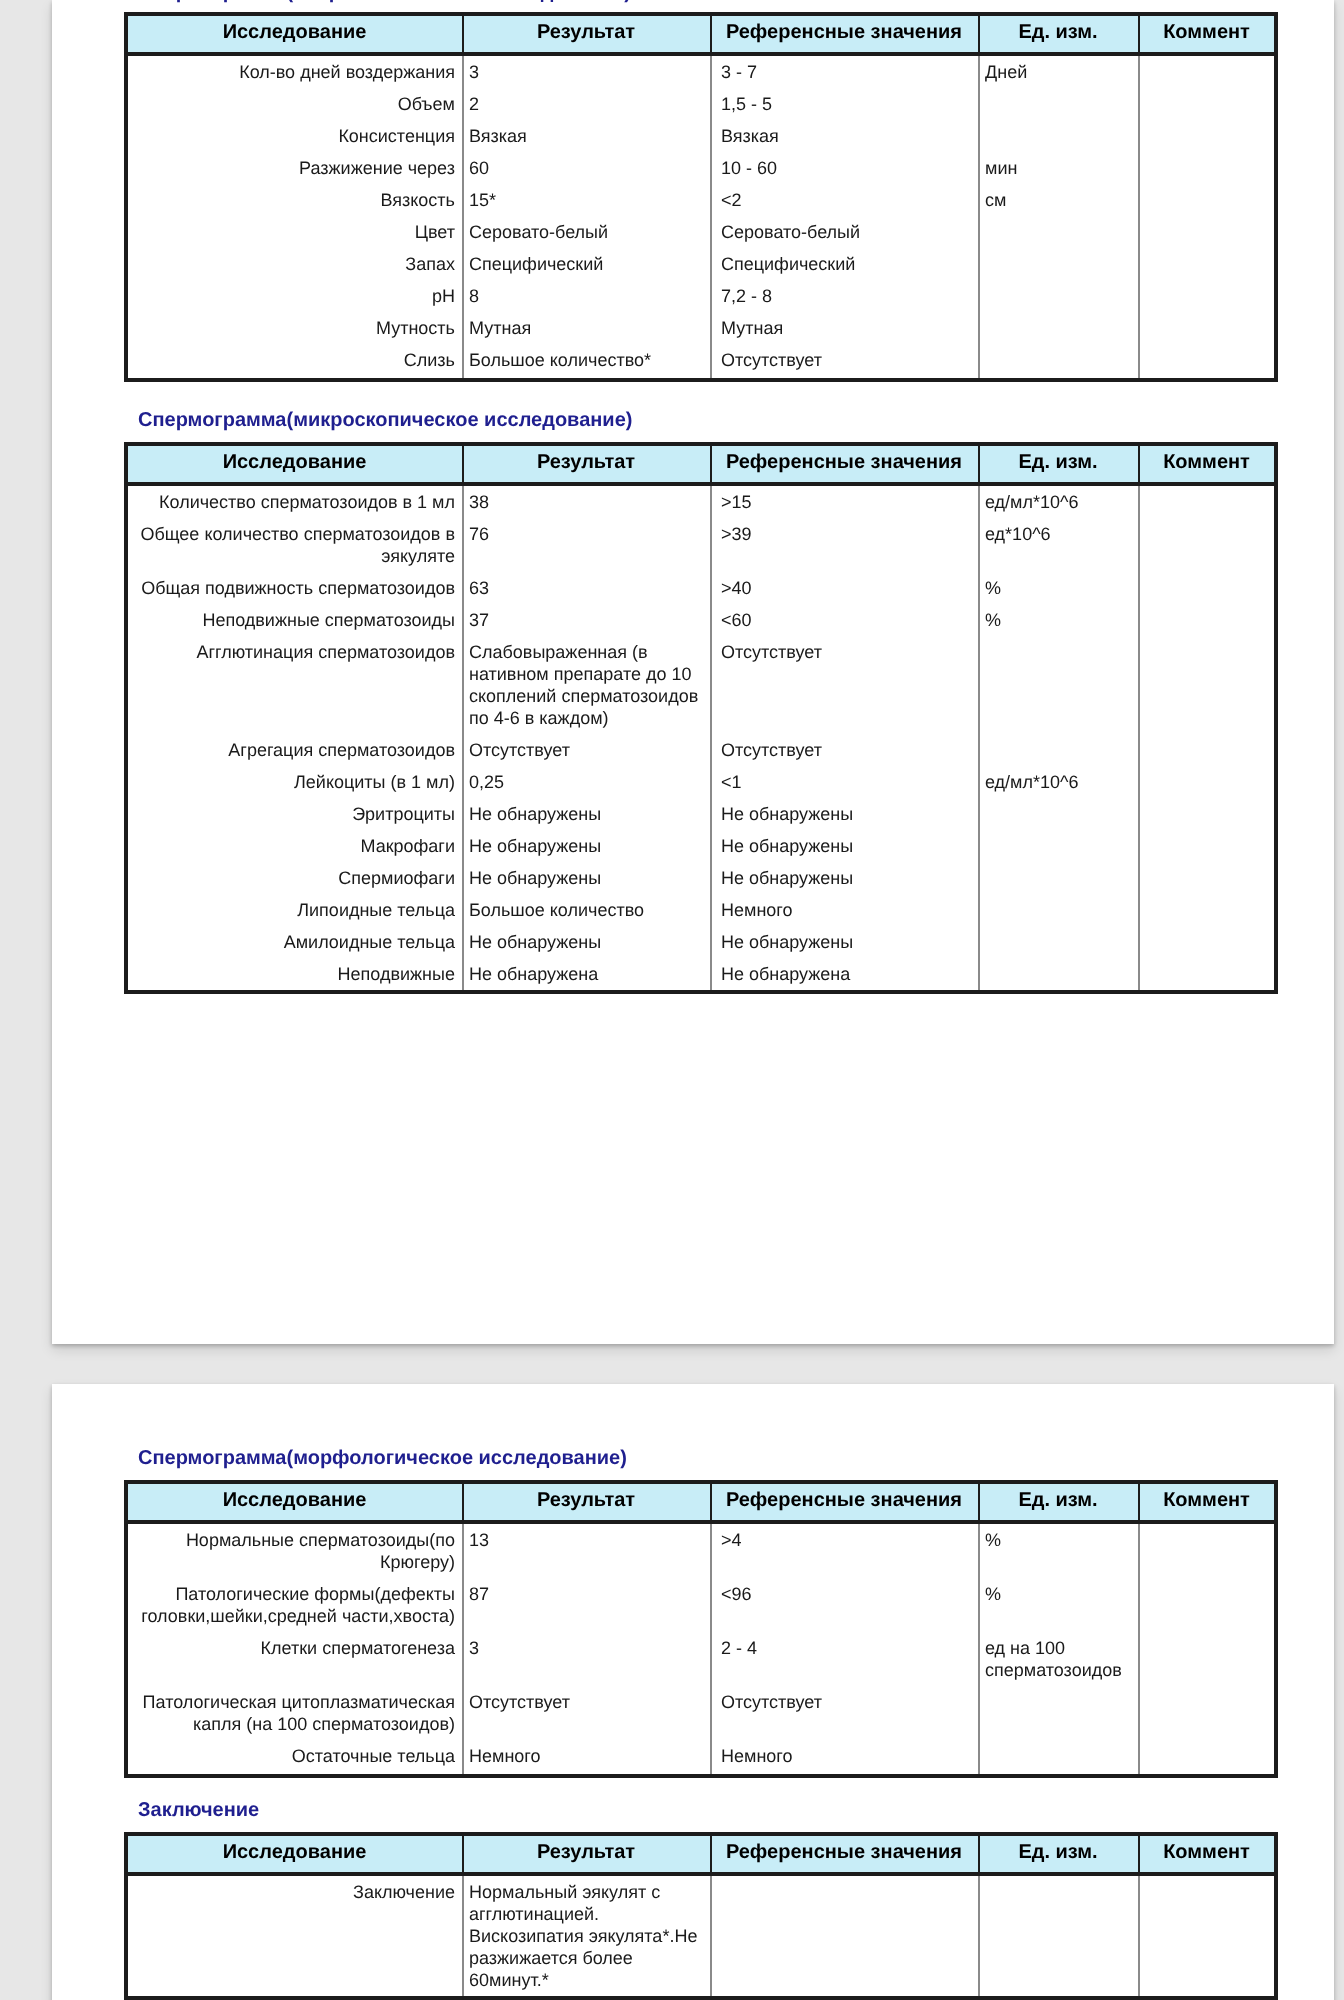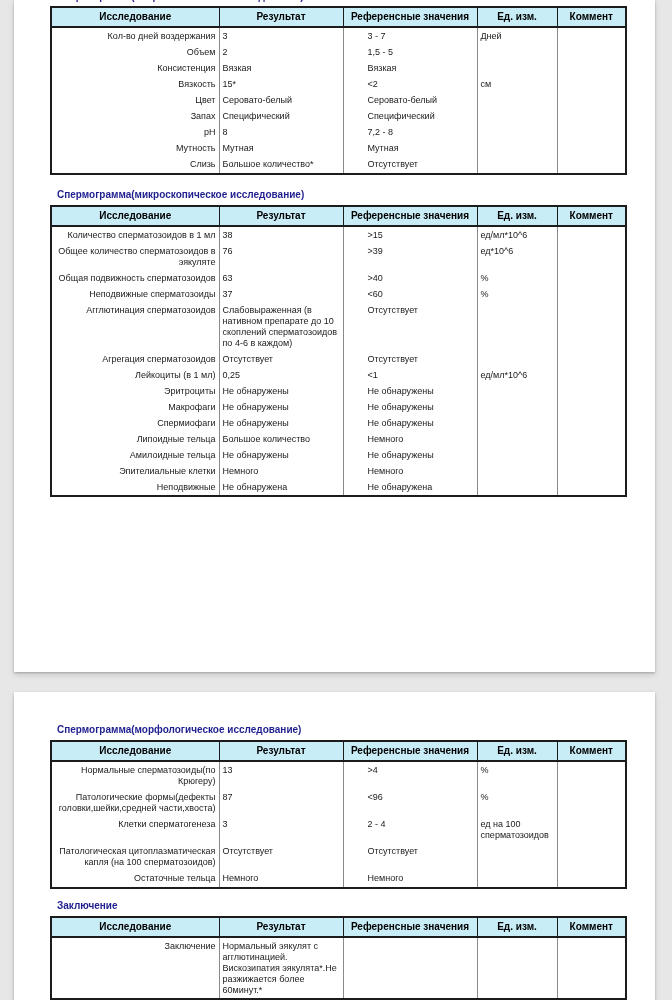--- a/index.html
+++ b/index.html
@@ -6,21 +6,21 @@
   html, body {
     margin: 0; padding: 0;
     width: 672px; height: 1000px;
     background: #e7e7e7;
     font-family: "Liberation Sans", sans-serif;
     overflow: hidden;
     position: relative;
   }
   .page {
     position: absolute;
-    left: 14px;
+    left: 26px;
     width: 641px;
     background: #ffffff;
     box-shadow: 0 1px 2px rgba(0,0,0,0.22), 0 3px 6px rgba(0,0,0,0.12);
   }
   #page1 { top: 0; height: 672px; }
   #page2 { top: 692px; height: 340px; }
   .content { padding: 0 30px 0 36px; }
   #page2 .content { padding-top: 31px; }
 
   .section-heading {
@@ -61,21 +61,21 @@
   table.report tbody td {
     border-left: 1px solid #8a8a8a;
     font-size: 9px;
     line-height: 11px;
     color: #1a1a1a;
     padding: 2.5px 3px 2.5px 3px;
     vertical-align: top;
     overflow-wrap: break-word;
   }
   table.report tbody td.c0 { padding-left: 3px; text-align: right; }
-  table.report tbody td.c2 { padding-left: 24px; }
+  table.report tbody td.c2 { padding-left: 5px; }
   table.report tbody tr:first-child td { padding-top: 3px; }
 
   col.w0 { width: 168px; }
   col.w1 { width: 124px; }
   col.w2 { width: 134px; }
   col.w3 { width: 80px; }
   col.w4 { width: 69px; }
 
   .t-macro  { margin-top: 2px; }
   .h-micro  { margin-top: 13px; }
@@ -126,20 +126,27 @@
             <td class="c4"></td>
           </tr>
           <tr>
             <td class="c0">Консистенция</td>
             <td class="c1">Вязкая</td>
             <td class="c2">Вязкая</td>
             <td class="c3"></td>
             <td class="c4"></td>
           </tr>
           <tr>
+            <td class="c0">Разжижение через</td>
+            <td class="c1">60</td>
+            <td class="c2">10 - 60</td>
+            <td class="c3">мин</td>
+            <td class="c4"></td>
+          </tr>
+          <tr>
             <td class="c0">Вязкость</td>
             <td class="c1">15*</td>
             <td class="c2">&lt;2</td>
             <td class="c3">см</td>
             <td class="c4"></td>
           </tr>
           <tr>
             <td class="c0">Цвет</td>
             <td class="c1">Серовато-белый</td>
             <td class="c2">Серовато-белый</td>
@@ -275,27 +282,20 @@
             <td class="c4"></td>
           </tr>
           <tr>
             <td class="c0">Амилоидные тельца</td>
             <td class="c1">Не обнаружены</td>
             <td class="c2">Не обнаружены</td>
             <td class="c3"></td>
             <td class="c4"></td>
           </tr>
           <tr>
-            <td class="c0">Эпителиальные клетки</td>
-            <td class="c1">Немного</td>
-            <td class="c2">Немного</td>
-            <td class="c3"></td>
-            <td class="c4"></td>
-          </tr>
-          <tr>
             <td class="c0">Неподвижные</td>
             <td class="c1">Не обнаружена</td>
             <td class="c2">Не обнаружена</td>
             <td class="c3"></td>
             <td class="c4"></td>
           </tr>
         </tbody>
       </table>
 
   </div>

